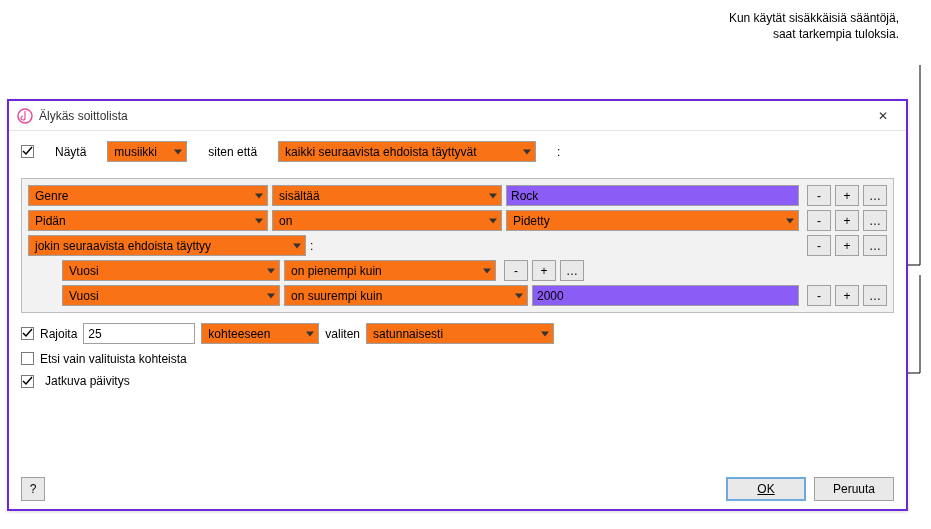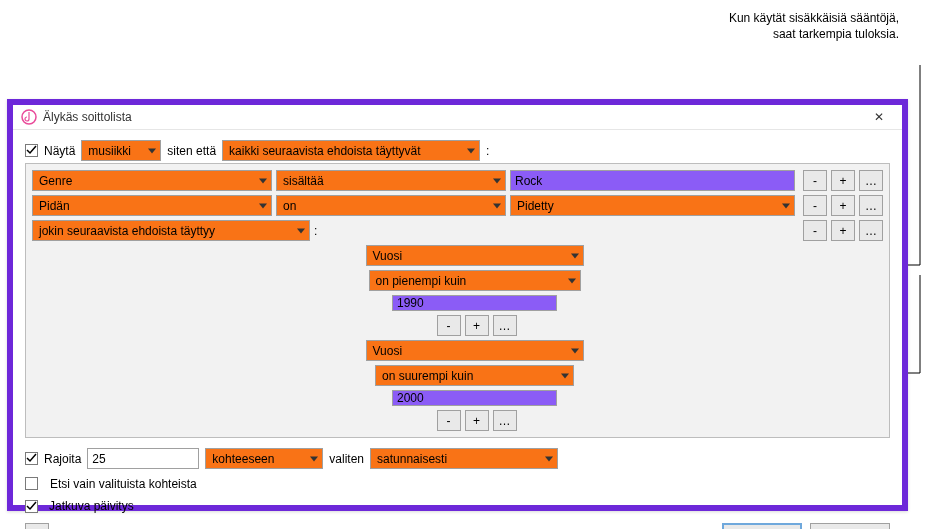--- a/index.html
+++ b/index.html
@@ -3,58 +3,58 @@
 <meta charset="utf-8">
 <style>
   * { box-sizing: border-box; font-family: "Segoe UI", Tahoma, Arial, sans-serif; font-size: 12px; }
   body { margin: 0; background: #fff; position: relative; width: 931px; height: 529px; }
   .annotation { position: absolute; top: 10px; right: 32px; text-align: right; font-size: 16px; color: #000; line-height: 1.35; }
   .callout-lines { position: absolute; top: 65px; left: 900px; width: 30px; height: 310px; pointer-events: none; }
   .dialog {
     position: absolute;
     top: 99px; left: 7px;
     width: 901px; height: 412px;
-    border: 6px solid #6d28d9;
+    border: 2px solid #6d28d9;
     background: #fff;
     box-shadow: 0 1px 3px rgba(0,0,0,0.15);
     display: flex; flex-direction: column;
   }
   .titlebar {
     height: 30px; display: flex; align-items: center; padding: 0 8px;
     border-bottom: 1px solid #e6e6e6;
     background: #fff;
   }
   .titlebar .app-icon { width: 16px; height: 16px; margin-right: 6px; }
   .titlebar .title { flex: 1; color: #333; }
   .titlebar .close-btn {
     width: 30px; height: 24px; display: flex; align-items: center; justify-content: center;
     cursor: pointer; color: #333;
   }
   .body { padding: 10px 12px 8px 12px; display: flex; flex-direction: column; flex: 1; }
-  .match-row { display: flex; align-items: center; gap: 6px; margin-bottom: 2px; }
+  .match-row { display: flex; align-items: center; gap: 21px; margin-bottom: 16px; }
   .chk { width: 13px; height: 13px; border: 1px solid #7a7a7a; background: #fff; display: inline-flex; align-items: center; justify-content: center; cursor: pointer; }
   .chk.checked svg { display: block; }
   .chk svg { display: none; width: 11px; height: 11px; }
   .lbl { color: #000; }
   .select {
     height: 21px; border: 1px solid #a0a0a0; background: #f97316;
     display: inline-flex; align-items: center; padding: 0 18px 0 6px;
     position: relative; cursor: pointer; color: #000;
   }
   .select .caret {
     position: absolute; right: 4px; top: 50%; transform: translateY(-50%);
     width: 0; height: 0; border-left: 4px solid transparent; border-right: 4px solid transparent;
     border-top: 5px solid #333;
   }
   .rules-box {
     border: 1px solid #bdbdbd; background: #f2f2f2;
     padding: 6px; display: flex; flex-direction: column; gap: 4px;
   }
   .rule-row { display: flex; align-items: center; gap: 4px; }
-  .rule-row.nested { padding-left: 34px; flex-direction: column; }
+  .rule-row.nested { padding-left: 34px; }
   .rule-row.nest-row { padding-left: 0; }
   .sel-field { width: 240px; }
   .sel-op { width: 230px; }
   .val-input { flex: 1; height: 21px; border: 1px solid #a0a0a0; background: #8b5cf6; padding: 0 4px; }
   .val-select { flex:1; }
   .sel-nest { width: 278px; }
   .icon-btns { display: flex; gap: 4px; margin-left: 4px; }
   .ibtn {
     width: 24px; height: 21px; border: 1px solid #a0a0a0; background: #e9e9e9;
     display: flex; align-items: center; justify-content: center; cursor: pointer; color:#000;
@@ -188,40 +188,39 @@
 
       <div class="rule-row nested">
         <span class="select" style="width:218px">
           <span>Vuosi</span>
             <span class="caret"></span>
         </span>
         <span class="select" style="width:212px">
           <span>on pienempi kuin</span>
             <span class="caret"></span>
         </span>
-        <input class="val-input" value="1990" style="">
         <div class="icon-btns">
           <div class="ibtn">
               <span>-</span>
             </div>
           <div class="ibtn">
               <span>+</span>
             </div>
           <div class="ibtn">
               <span>…</span>
             </div>
         </div>
       </div>
 
       <div class="rule-row nested">
         <span class="select" style="width:218px">
           <span>Vuosi</span>
             <span class="caret"></span>
         </span>
-        <span class="select" style="width:199px">
+        <span class="select" style="width:244px">
           <span>on suurempi kuin</span>
             <span class="caret"></span>
         </span>
         <input class="val-input" value="2000" style="">
         <div class="icon-btns">
           <div class="ibtn">
               <span>-</span>
             </div>
           <div class="ibtn">
               <span>+</span>
@@ -247,21 +246,21 @@
           <span class="caret"></span>
       </span>
       <span class="lbl">valiten</span>
       <span class="select" style="width:188px">
         <span>satunnaisesti</span>
           <span class="caret"></span>
       </span>
     </div>
 
     <div class="options">
-      <div style="display:flex;gap:12px">
+      <div style="display:flex;gap:6px">
         <span class="chk">
           
         </span>
         <span class="lbl">Etsi vain valituista kohteista</span>
       </div>
       <div style="display:flex;align-items:center;gap:11px">
         <span class="chk checked">
           <svg viewBox="0 0 11 11">
               <path d="M1 5 L4 8 L10 1" stroke="#000" stroke-width="1.5" fill="none"></path>
             </svg>

